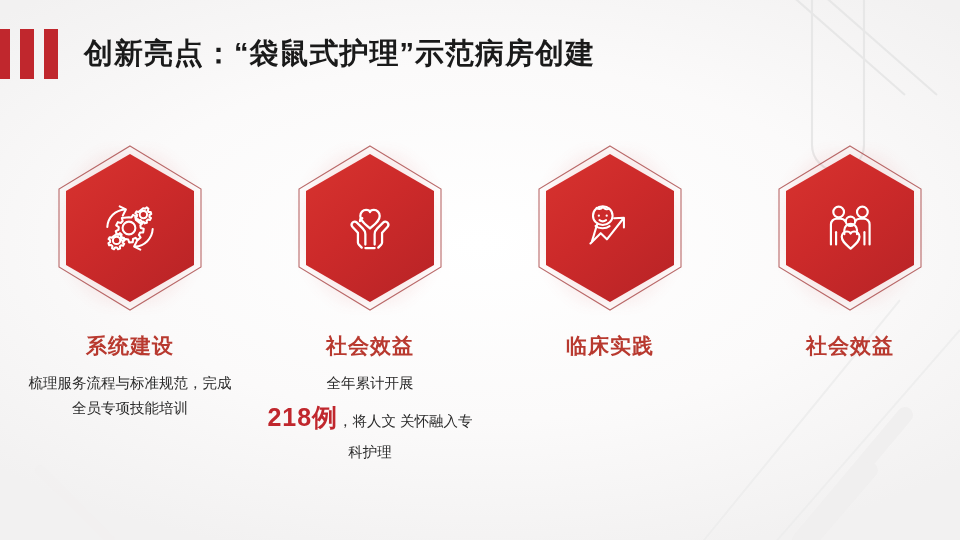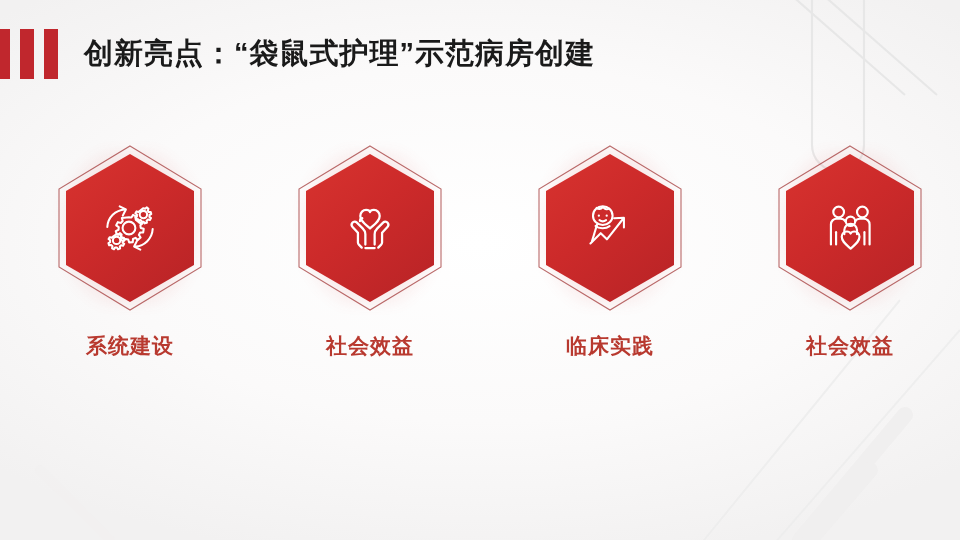--- a/index.html
+++ b/index.html
@@ -203,20 +203,23 @@
               <path d="M31 21.5 l2.4 .4 1.6-2.6 3.2 1.6 -.6 3 2 1.7 2.8-1.3 1.9 3-2.3 2 .4 2.6 2.9 .9 -.5 3.5-3 .1 -1.2 2.3 1.7 2.5-2.7 2.3-2.3-1.9-2.4 1.1-.2 3-3.5 .3-.9-2.9-2.6-.5-2 2.2-3-1.8 1.1-2.8-1.5-2.1-3 .3-1.1-3.4 2.7-1.3 .2-2.6-2.5-1.7 1.6-3.1 2.9 .8 1.8-1.9-.8-2.9z"></path>
               <circle cx="45" cy="19" r="3.6"></circle>
               <path d="M45 12.8 l1.8 .6 1.4-1.4 1.7 1.3-.7 1.8 1 1.5 1.9-.2 .5 2.1-1.7 .9-.1 1.8 1.6 1.1-1.1 1.9-1.9-.5-1.3 1.3 .3 1.9-2.1 .6-1-1.6-1.8 .1-1 1.6-1.9-1 .4-1.9-1.3-1.3-1.9 .4-.7-2.1 1.6-1 0-1.8-1.5-1.2 1.2-1.8 1.8 .6 1.4-1.2z"></path>
               <circle cx="19" cy="44" r="3.6"></circle>
               <path d="M19 37.8 l1.8 .6 1.4-1.4 1.7 1.3-.7 1.8 1 1.5 1.9-.2 .5 2.1-1.7 .9-.1 1.8 1.6 1.1-1.1 1.9-1.9-.5-1.3 1.3 .3 1.9-2.1 .6-1-1.6-1.8 .1-1 1.6-1.9-1 .4-1.9-1.3-1.3-1.9 .4-.7-2.1 1.6-1 0-1.8-1.5-1.2 1.2-1.8 1.8 .6 1.4-1.2z"></path>
             </svg>
           </span>
         </div>
       </div>
       <div class="col-head">系统建设</div>
+      <div class="col-body">
+        <span>梳理服务流程与标准规范，完成全员专项技能培训</span>
+      </div>
     </div>
 
     <div class="col">
       <div class="hex-wrap">
         <div class="hex-glow"></div>
         <div class="hex-outline">
           <svg viewBox="0 0 150 172" xmlns="http://www.w3.org/2000/svg">
             <polygon points="75,4 146,47 146,125 75,168 4,125 4,47" fill="none" stroke="#a33a3a" stroke-width="1.1" opacity="0.75"></polygon>
           </svg>
         </div>
@@ -228,20 +231,24 @@
               <path d="M27.5 48 L27.5 38 c0-2.4-1.1-4.1-2.6-5.6 l-5.6-5.6 c-1.3-1.3-3.3-1.2-4.4 .1 -1 1.2-.9 3 .2 4.2 l5.2 5.6"></path>
               <path d="M20.3 36.9 L20.3 46 a3 3 0 0 0 .9 2.1 L24 51"></path>
               <path d="M36.5 48 L36.5 38 c0-2.4 1.1-4.1 2.6-5.6 l5.6-5.6 c1.3-1.3 3.3-1.2 4.4 .1 1 1.2 .9 3-.2 4.2 l-5.2 5.6"></path>
               <path d="M43.7 36.9 L43.7 46 a3 3 0 0 1-.9 2.1 L40 51"></path>
               <line x1="27.5" y1="51.5" x2="36.5" y2="51.5"></line>
             </svg>
           </span>
         </div>
       </div>
       <div class="col-head">社会效益</div>
+      <div class="col-body">
+        <span>全年累计开展</span><br>
+        <span class="hi">218例</span><span>，将人文 关怀融入专科护理</span>
+      </div>
     </div>
 
     <div class="col">
       <div class="hex-wrap">
         <div class="hex-glow"></div>
         <div class="hex-outline">
           <svg viewBox="0 0 150 172" xmlns="http://www.w3.org/2000/svg">
             <polygon points="75,4 146,47 146,125 75,168 4,125 4,47" fill="none" stroke="#a33a3a" stroke-width="1.1" opacity="0.75"></polygon>
           </svg>
         </div>

